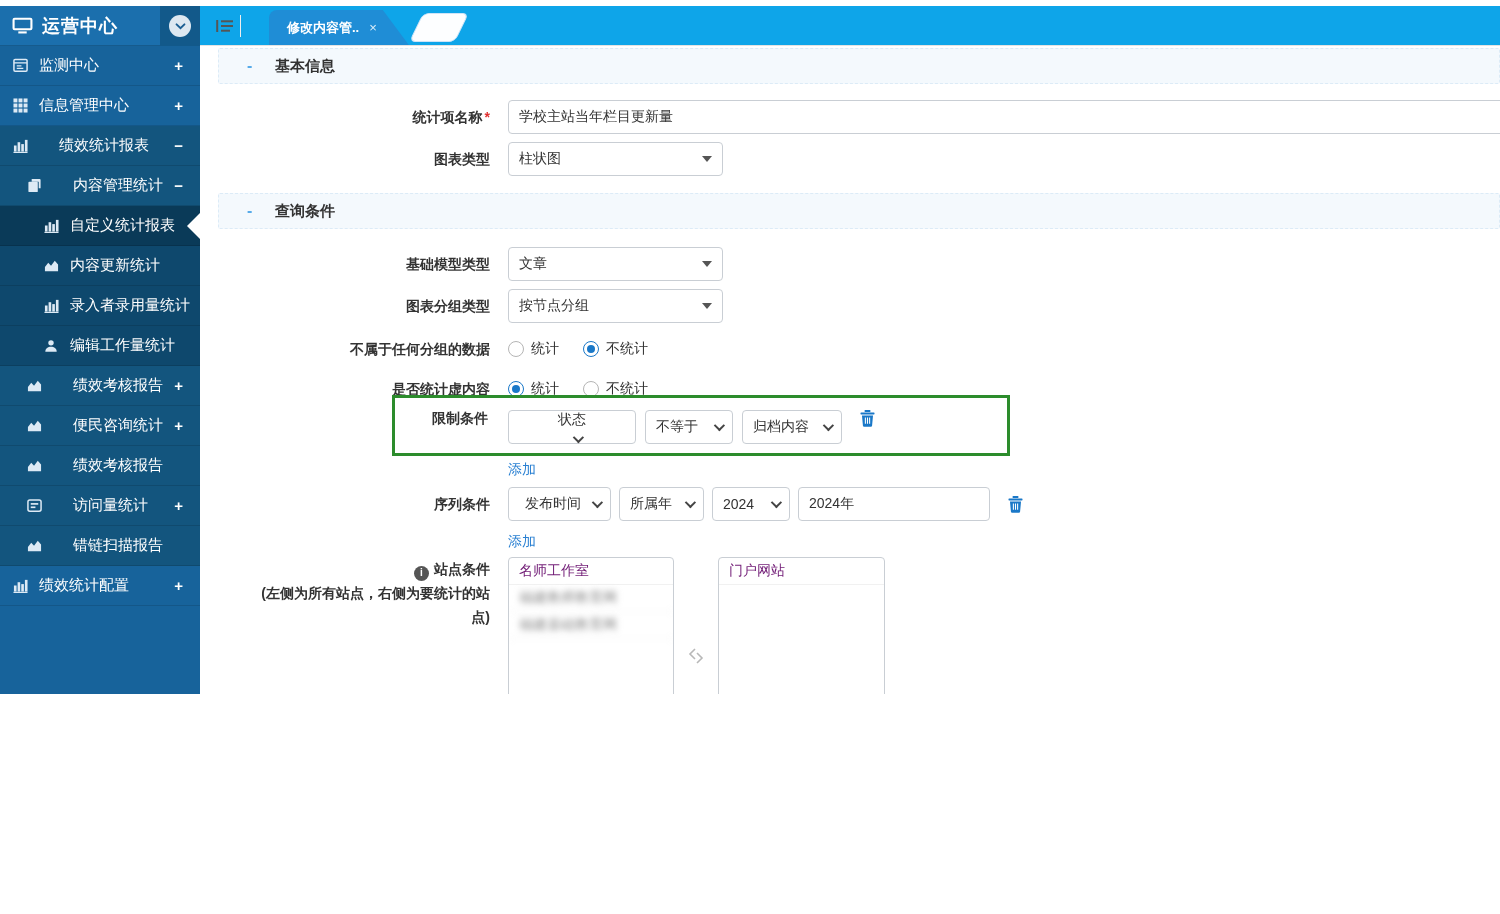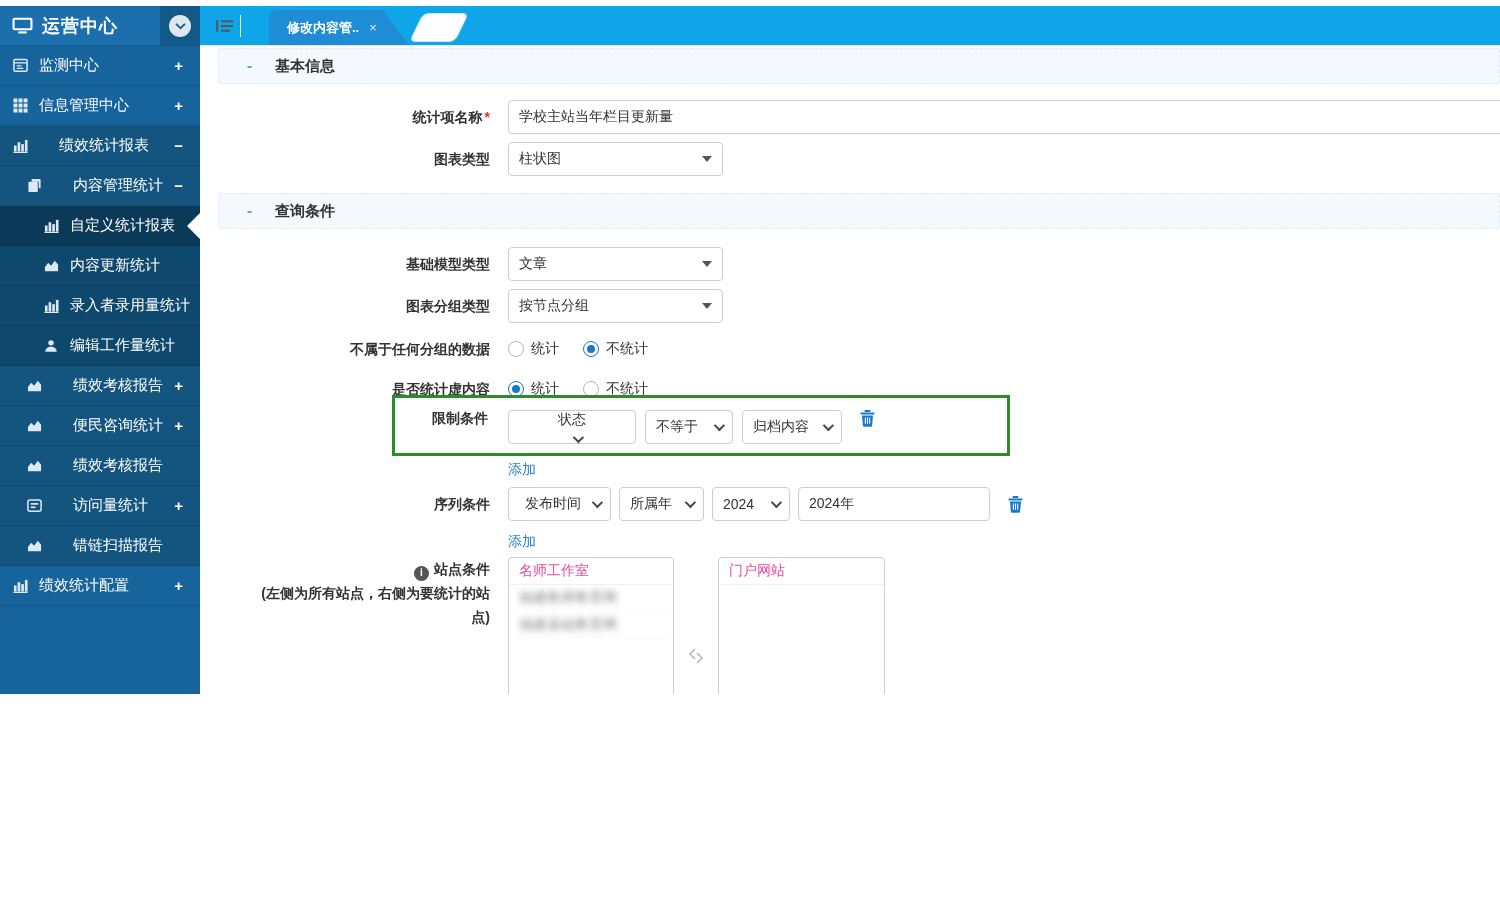--- a/index.html
+++ b/index.html
@@ -98,21 +98,21 @@
   .series-row .input { margin-left:8px; width:192px; }
 
   .site-row { margin-top:6px; align-items:flex-start; }
   .site-lbl { line-height:24px; }
   .info-ic { display:inline-flex; width:15px; height:15px; border-radius:50%; background:#555; color:#fff;
              font-size:10px; font-weight:bold; align-items:center; justify-content:center;
              vertical-align:-2px; margin-right:5px; font-style:normal; }
   .site-pick { display:flex; align-items:center; margin-left:18px; }
   .listbox { width:166px; height:198px; border:1px solid #c9ced4; border-radius:4px; background:#fff;
              overflow:hidden; }
-  .listbox .opt { padding:4px 10px; font-size:14px; color:#ec4899; border-bottom:1px solid #f1f1f1;
+  .listbox .opt { padding:4px 10px; font-size:14px; color:#701a75; border-bottom:1px solid #f1f1f1;
                   white-space:nowrap; overflow:hidden; cursor:pointer; }
   .listbox .opt.redacted { filter:blur(3px); color:#888; }
   .transfer { margin:0 13px; display:flex; }
 
   .divider { height:1px; background:#e2e2e2; margin:33px 0 0 -18px; }
   .save-row { padding:25px 0 40px; }
   .save-btn { margin-left:795px; height:35px; background:#2e76b8; border:1px solid #2767a3; color:#fff;
               border-radius:4px; display:inline-flex; align-items:center; gap:7px; padding:0 14px;
               font-size:14px; font-weight:bold; cursor:pointer; font-family:inherit; }
 

